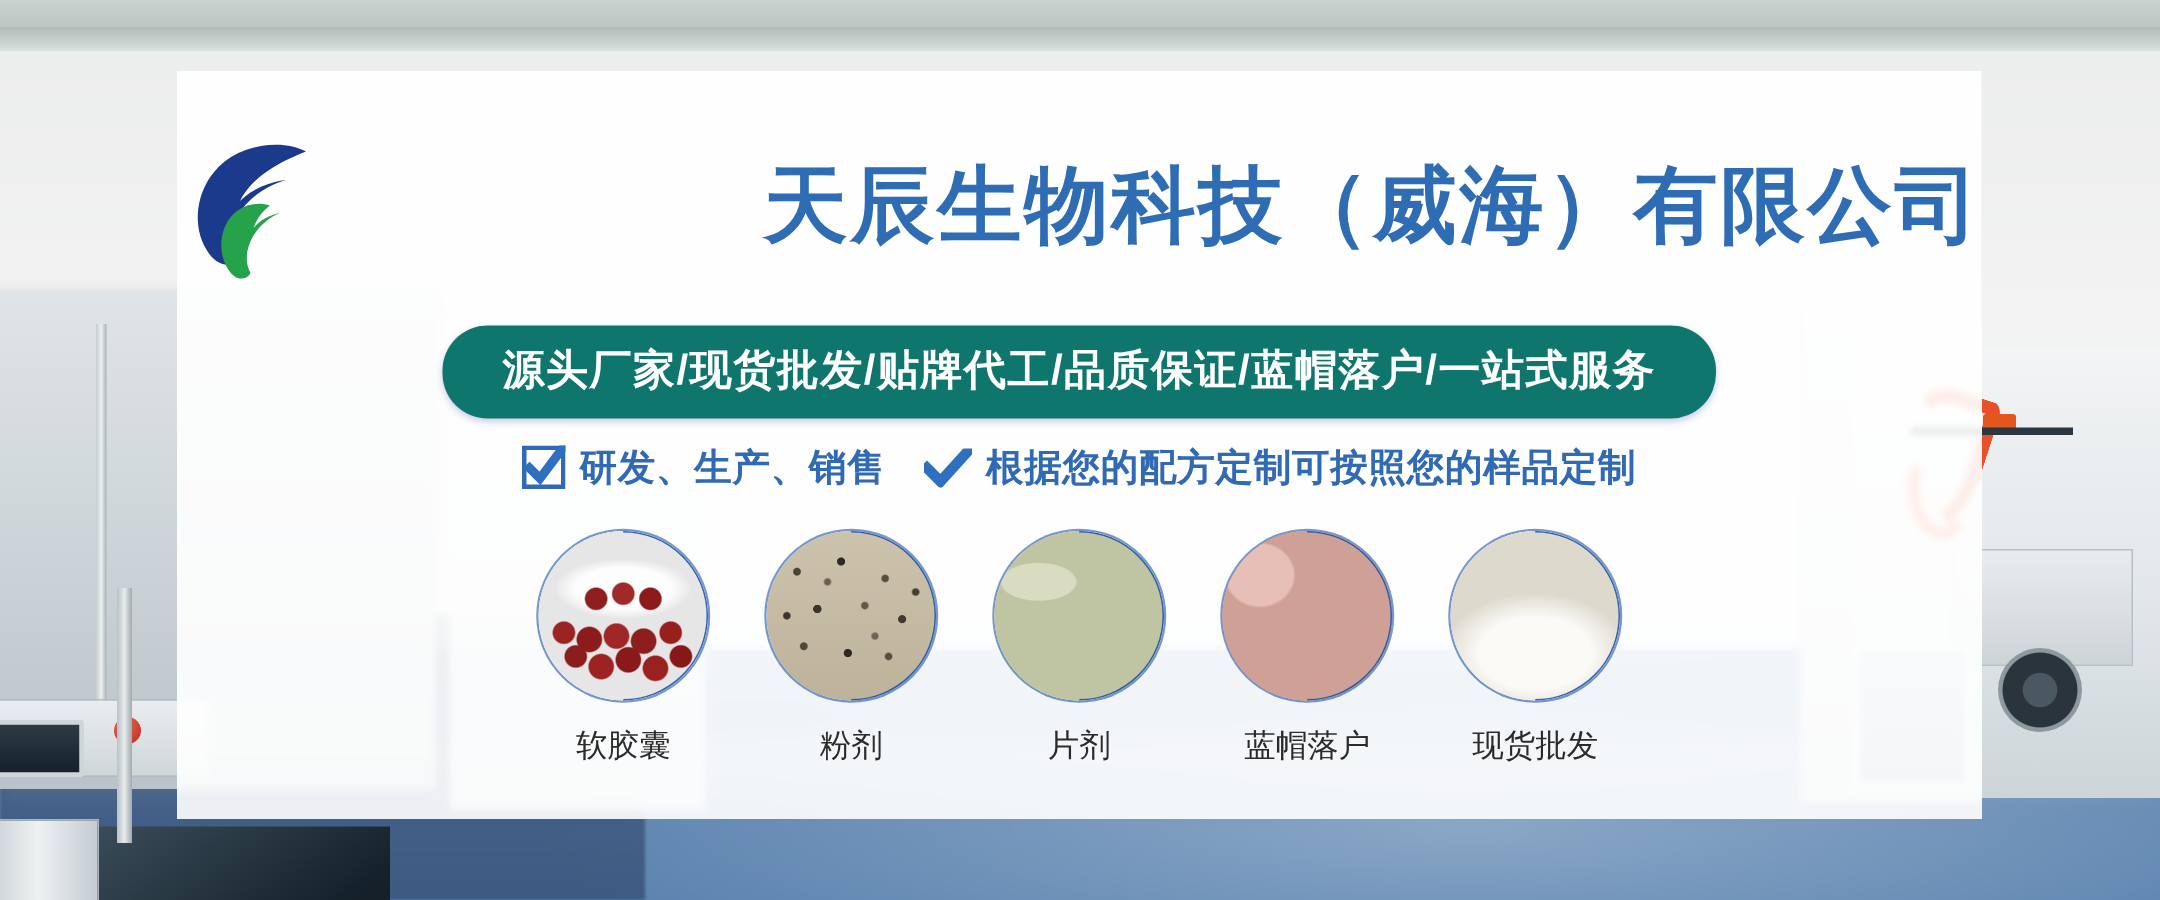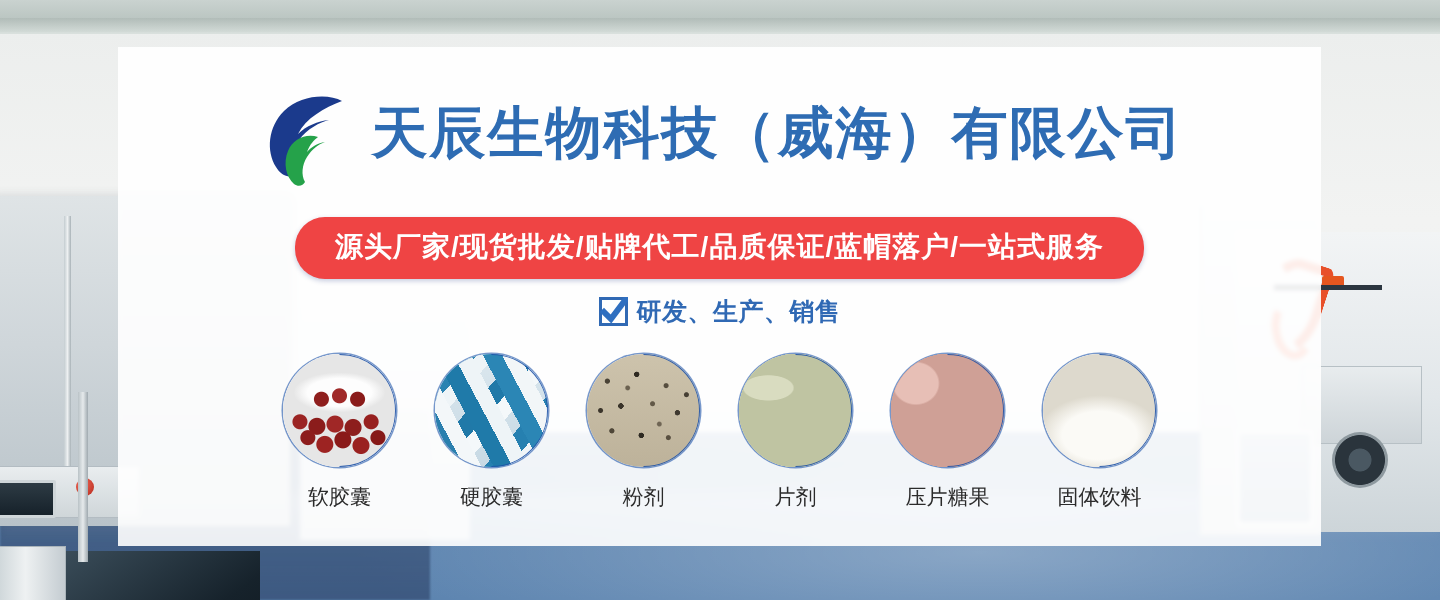--- a/index.html
+++ b/index.html
@@ -147,32 +147,32 @@
   .card {
     position: absolute;
     left: 118px; top: 47px; width: 1203px; height: 499px;
     background: rgba(255,255,255,.90);
     backdrop-filter: blur(2px);
   }
 
   
   .title-row {
     position: absolute; left: 0; top: 38px; width: 100%;
-    display: flex; align-items: center; justify-content: center; gap: 20px; font-family: Liberation Mono, monospace;
+    display: flex; align-items: center; justify-content: space-between; gap: 20px;
   }
   .logo { width: 96px; height: 104px; flex: none; }
   .company-title {
     font-size: 56px; font-weight: 700; letter-spacing: 2px;
     color: #2e6cb3; white-space: nowrap; line-height: 1;
   }
 
   
   .pill-wrap { position: absolute; left: 0; top: 170px; width: 100%; display: flex; justify-content: center; }
   .pill {
-    background: #ef4444;
+    background: #0f766e;
     color: #ffffff;
     font-size: 28px; font-weight: 700; letter-spacing: 1px;
     padding: 11px 40px 13px;
     border-radius: 30px;
     white-space: nowrap;
     box-shadow: 0 2px 5px rgba(30,55,130,.25);
   }
 
   
   .features {
@@ -355,64 +355,66 @@
         <span class="chk-box">
           <svg viewBox="0 0 29 29" width="29" height="29" aria-hidden="true">
             <rect x="1.5" y="1.5" width="26" height="26" fill="none" stroke="#3069b4" stroke-width="3"></rect>
             <path d="M5 15 L12 22 L27 2" fill="none" stroke="#2f6fc0" stroke-width="6" stroke-linecap="square"></path>
           </svg>
         </span>
         <span class="feature-text">研发、生产、销售</span>
       </div>
 
 
+      <div class="feature">
+        <span class="chk-bare">
+          <svg viewBox="0 0 32 26" width="32" height="26" aria-hidden="true">
+            <path d="M2 13 L11 22 L30 1" fill="none" stroke="#2f6fc0" stroke-width="7" stroke-linecap="square"></path>
+          </svg>
+        </span>
+        <span class="feature-text">根据您的配方定制可按照您的样品定制</span>
+      </div>
 
     </div>
 
     <div class="products">
 
       <div class="product">
         <div class="pcircle">
           <div class="img-softgel"></div>
         </div>
         <div class="plabel">软胶囊</div>
       </div>
 
-      <div class="product">
-        <div class="pcircle">
-          <div class="img-hardcap"></div>
-        </div>
-        <div class="plabel">硬胶囊</div>
-      </div>
 
       <div class="product">
         <div class="pcircle">
           <div class="img-powder"></div>
         </div>
         <div class="plabel">粉剂</div>
       </div>
 
       <div class="product">
         <div class="pcircle">
           <div class="img-tablet"></div>
         </div>
         <div class="plabel">片剂</div>
       </div>
 
       <div class="product">
         <div class="pcircle">
           <div class="img-candy"></div>
         </div>
-        <div class="plabel">压片糖果</div>
+        <div class="plabel">蓝帽落户</div>
       </div>
 
       <div class="product">
         <div class="pcircle">
           <div class="img-solid"></div>
         </div>
-        <div class="plabel">固体饮料</div>
+        <div class="plabel">现货批发</div>
       </div>
 
 
     </div>
 
   </div>
 </div>
 
 </body></html>

